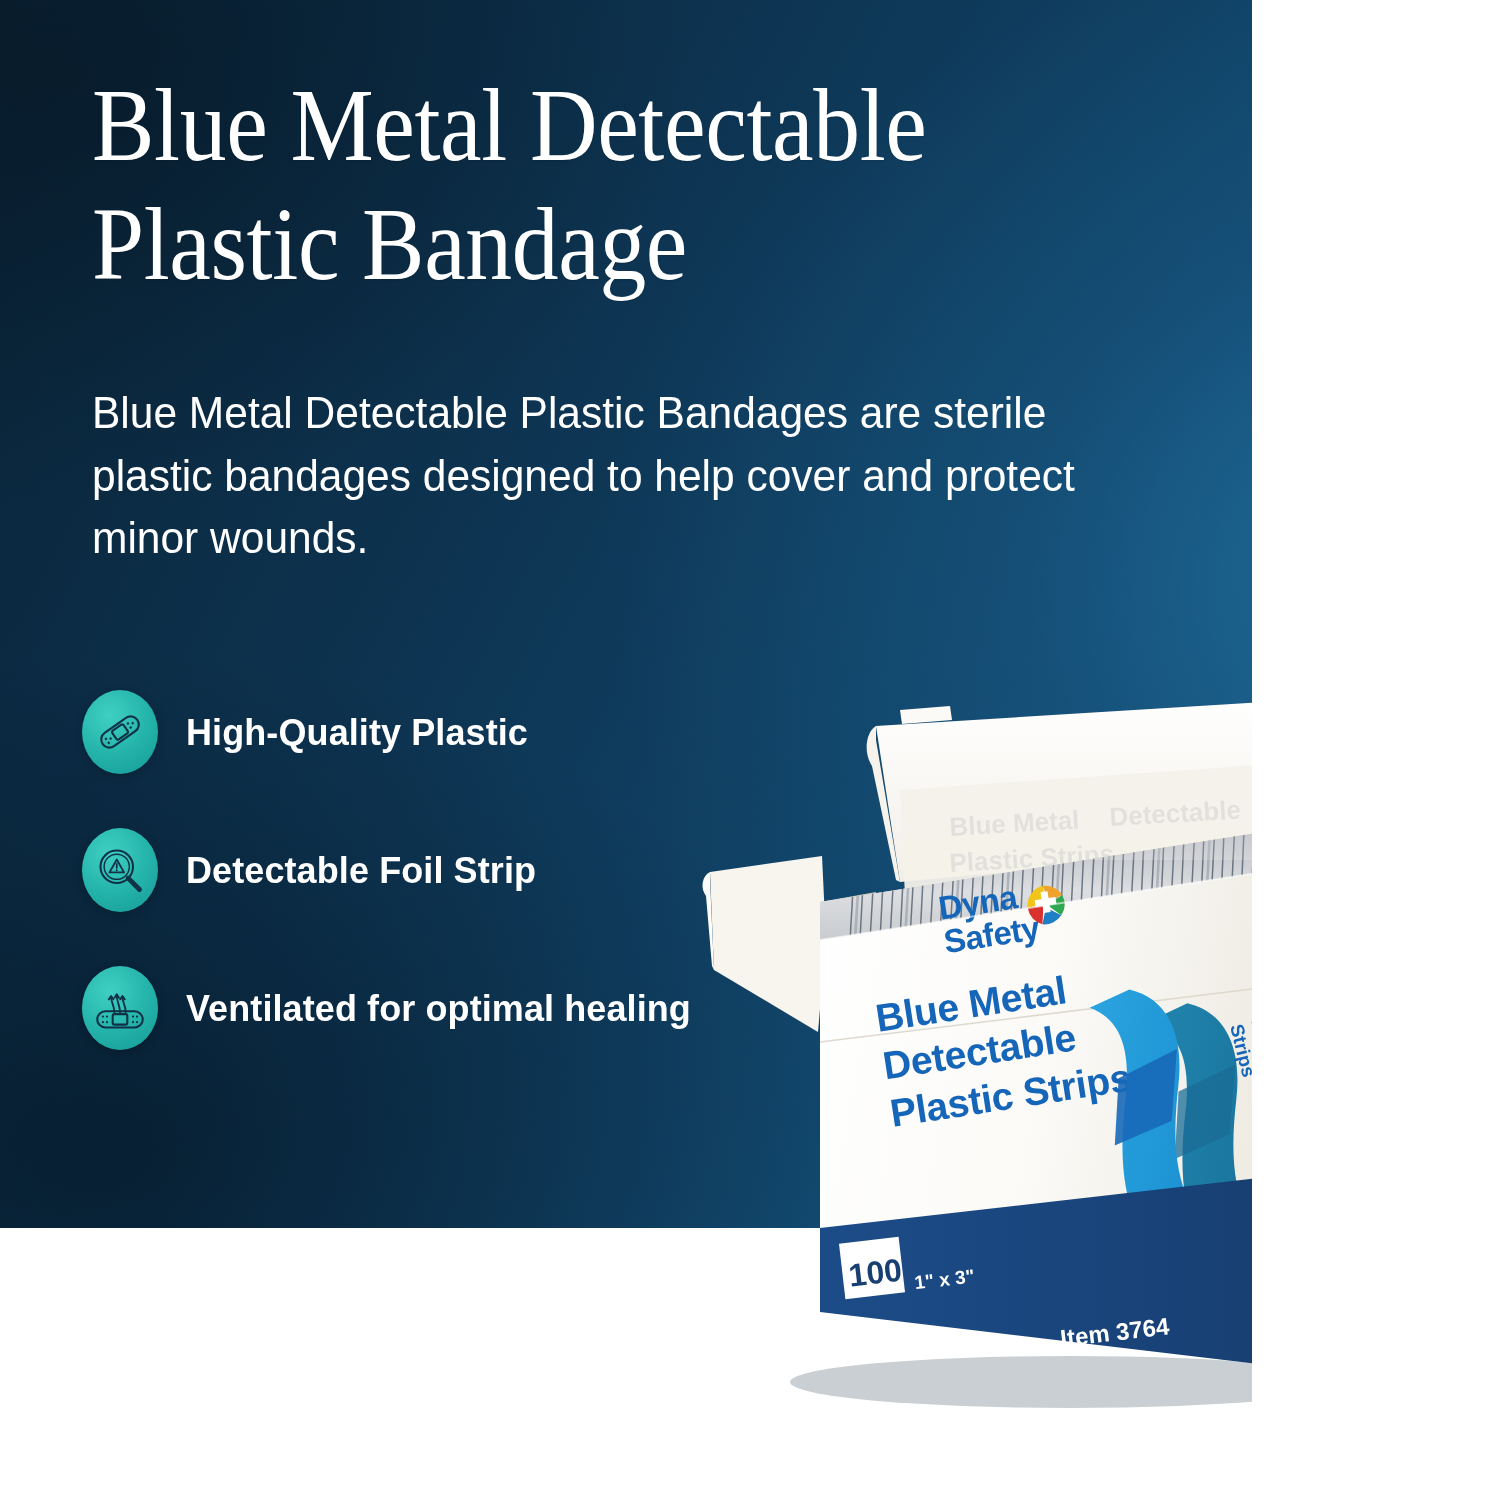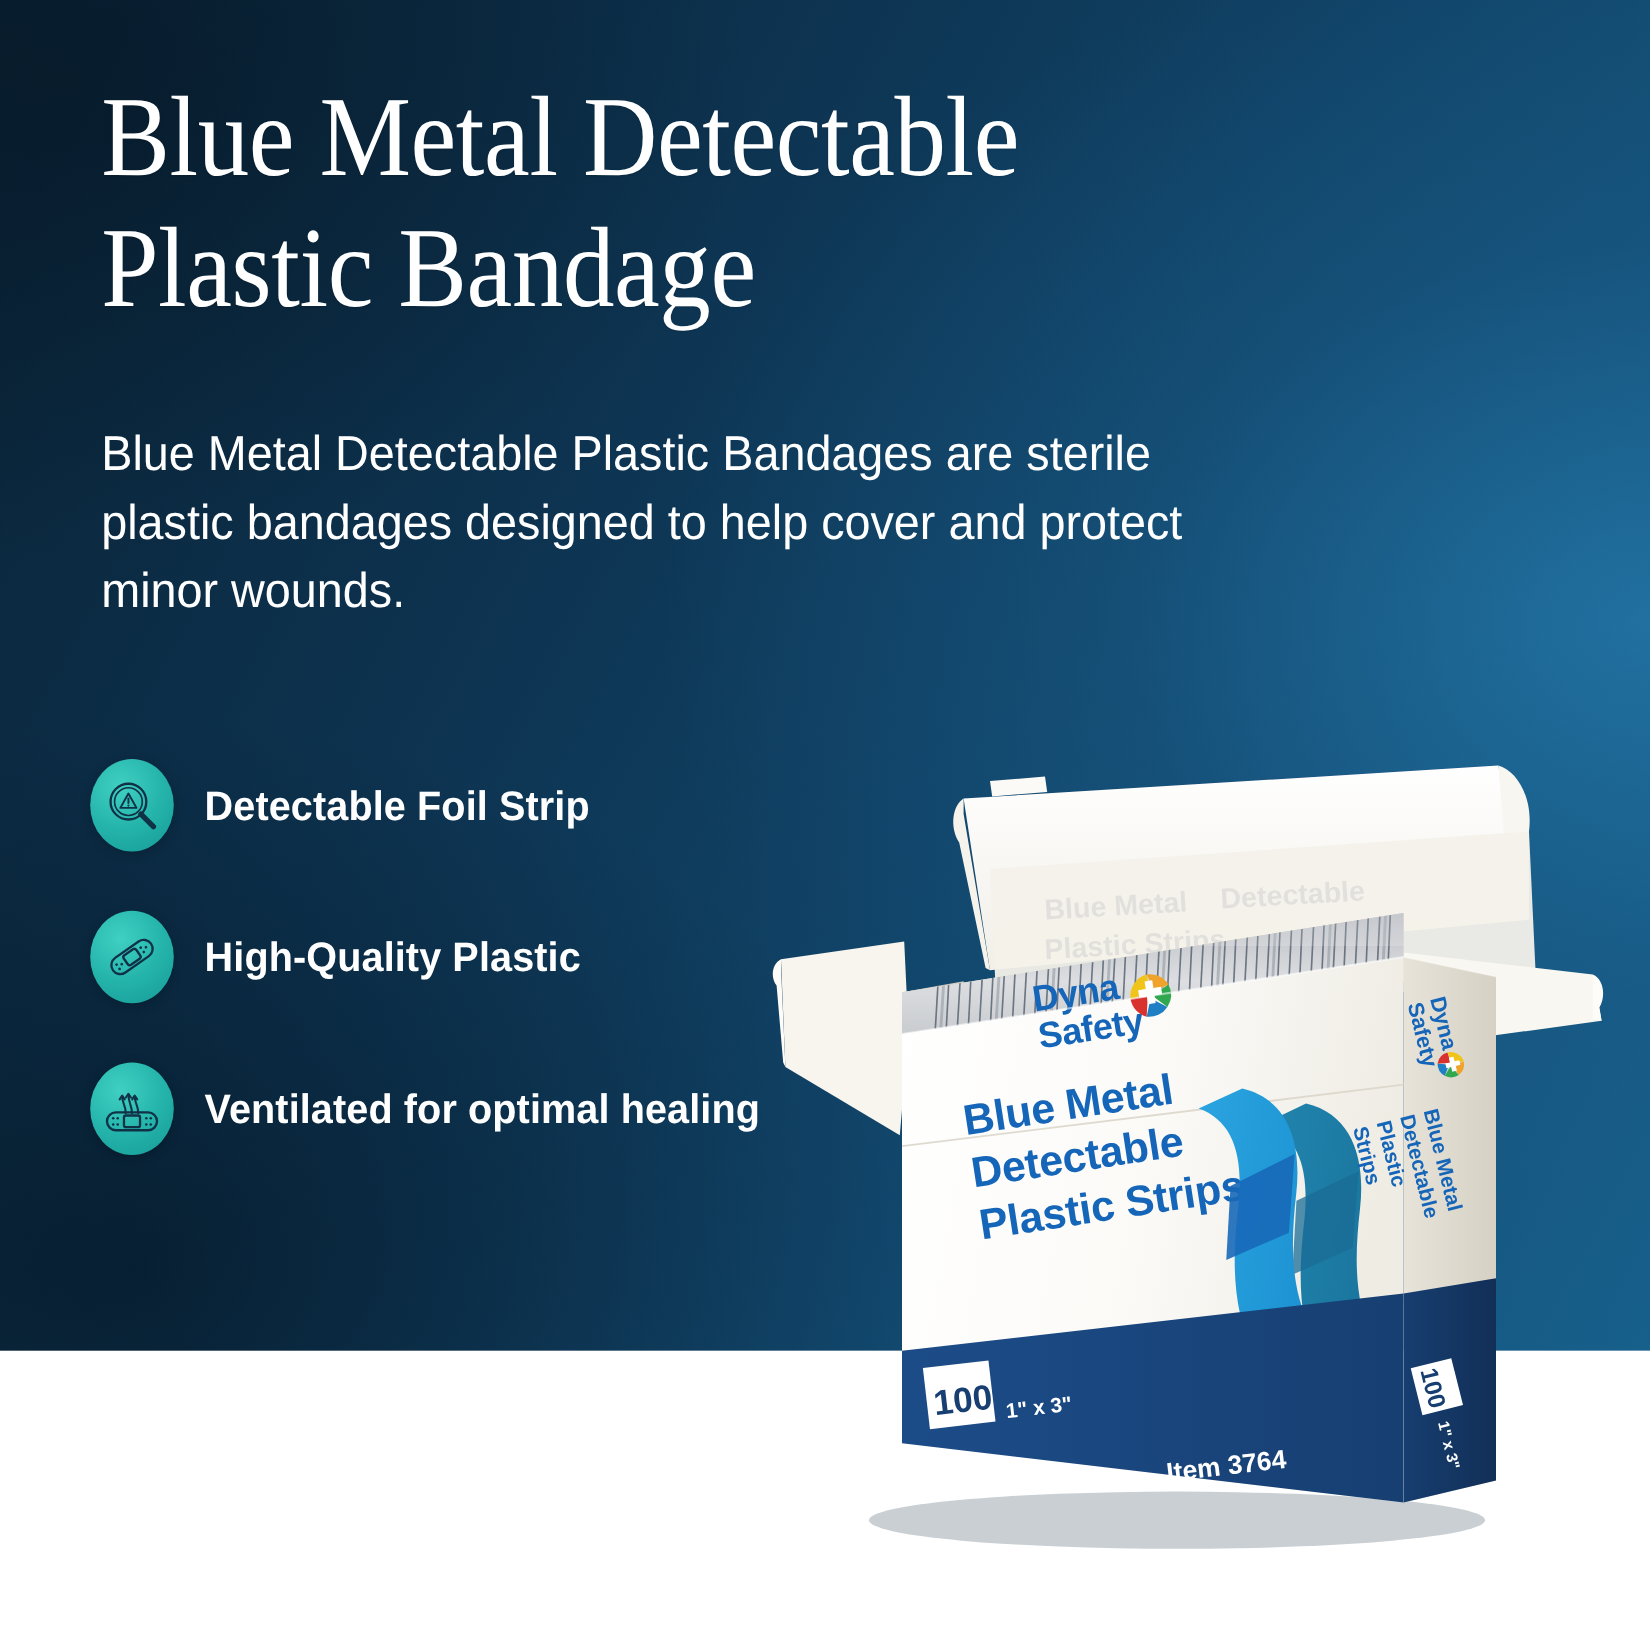--- a/index.html
+++ b/index.html
@@ -7,21 +7,21 @@
     padding: 0;
     background: #ffffff;
   }
   body {
     font-family: "Liberation Sans", sans-serif;
     -webkit-font-smoothing: antialiased;
   }
 
   #page {
     position: relative;
-    width: 1500px;
+    width: 1252px;
     height: 1500px;
     overflow: hidden;
     background: #ffffff;
   }
 
   
   .bg-dark {
     position: absolute;
     left: 0; top: 0;
     width: 1500px;
@@ -153,53 +153,53 @@
 
   <div class="bg-dark"></div>
   <div class="bg-vignette"></div>
   <div class="bg-white-band"></div>
 
   <div class="headline">Blue Metal Detectable
 Plastic Bandage</div>
   <div class="subcopy">Blue Metal Detectable Plastic Bandages are sterile plastic bandages designed to help cover and protect minor wounds.</div>
 
   <div class="features">
-
-    <div class="feature">
-      <div class="feature-icon">
-        <div class="disc"></div>
-        <svg viewBox="0 0 64 64" fill="none" stroke="#103247" stroke-width="2.6" stroke-linecap="round" stroke-linejoin="round">
-          <circle cx="28" cy="28" r="20"></circle>
-          <circle cx="28" cy="28" r="15.5" stroke-width="1.8"></circle>
-          <path d="M42 42 L56 56" stroke-width="6"></path>
-          <path d="M28 19 L37 35 H19 Z" stroke-width="2.2"></path>
-          <path d="M28 24.5 V29.5" stroke-width="2.2"></path>
-          <circle cx="28" cy="32.4" r="1.2" fill="#103247" stroke="none"></circle>
-        </svg>
-      </div>
-      <div class="feature-label">Detectable Foil Strip</div>
-    </div>
 
     <div class="feature">
       <div class="feature-icon">
         <div class="disc"></div>
         <svg viewBox="0 0 64 64" fill="none" stroke="#103247" stroke-width="2.6" stroke-linecap="round" stroke-linejoin="round">
           <g transform="rotate(-35 32 32)">
             <rect x="6" y="22" width="52" height="20" rx="10"></rect>
             <rect x="23.5" y="25.5" width="17" height="13" rx="2.6"></rect>
             <circle cx="13" cy="29" r="1.5" fill="#103247" stroke="none"></circle>
             <circle cx="13" cy="35" r="1.5" fill="#103247" stroke="none"></circle>
             <circle cx="18" cy="32" r="1.5" fill="#103247" stroke="none"></circle>
             <circle cx="46" cy="29" r="1.5" fill="#103247" stroke="none"></circle>
             <circle cx="46" cy="35" r="1.5" fill="#103247" stroke="none"></circle>
             <circle cx="51" cy="32" r="1.5" fill="#103247" stroke="none"></circle>
           </g>
         </svg>
       </div>
       <div class="feature-label">High-Quality Plastic</div>
+    </div>
+
+    <div class="feature">
+      <div class="feature-icon">
+        <div class="disc"></div>
+        <svg viewBox="0 0 64 64" fill="none" stroke="#103247" stroke-width="2.6" stroke-linecap="round" stroke-linejoin="round">
+          <circle cx="28" cy="28" r="20"></circle>
+          <circle cx="28" cy="28" r="15.5" stroke-width="1.8"></circle>
+          <path d="M42 42 L56 56" stroke-width="6"></path>
+          <path d="M28 19 L37 35 H19 Z" stroke-width="2.2"></path>
+          <path d="M28 24.5 V29.5" stroke-width="2.2"></path>
+          <circle cx="28" cy="32.4" r="1.2" fill="#103247" stroke="none"></circle>
+        </svg>
+      </div>
+      <div class="feature-label">Detectable Foil Strip</div>
     </div>
 
     <div class="feature">
       <div class="feature-icon">
         <div class="disc"></div>
         <svg viewBox="0 0 64 64" fill="none" stroke="#103247" stroke-width="2.6" stroke-linecap="round" stroke-linejoin="round">
           <rect x="4" y="36" width="56" height="20" rx="10"></rect>
           <rect x="23" y="39.5" width="18" height="13" rx="2.2"></rect>
           <circle cx="11" cy="42.5" r="1.4" fill="#103247" stroke="none"></circle>
           <circle cx="16" cy="42.5" r="1.4" fill="#103247" stroke="none"></circle>

